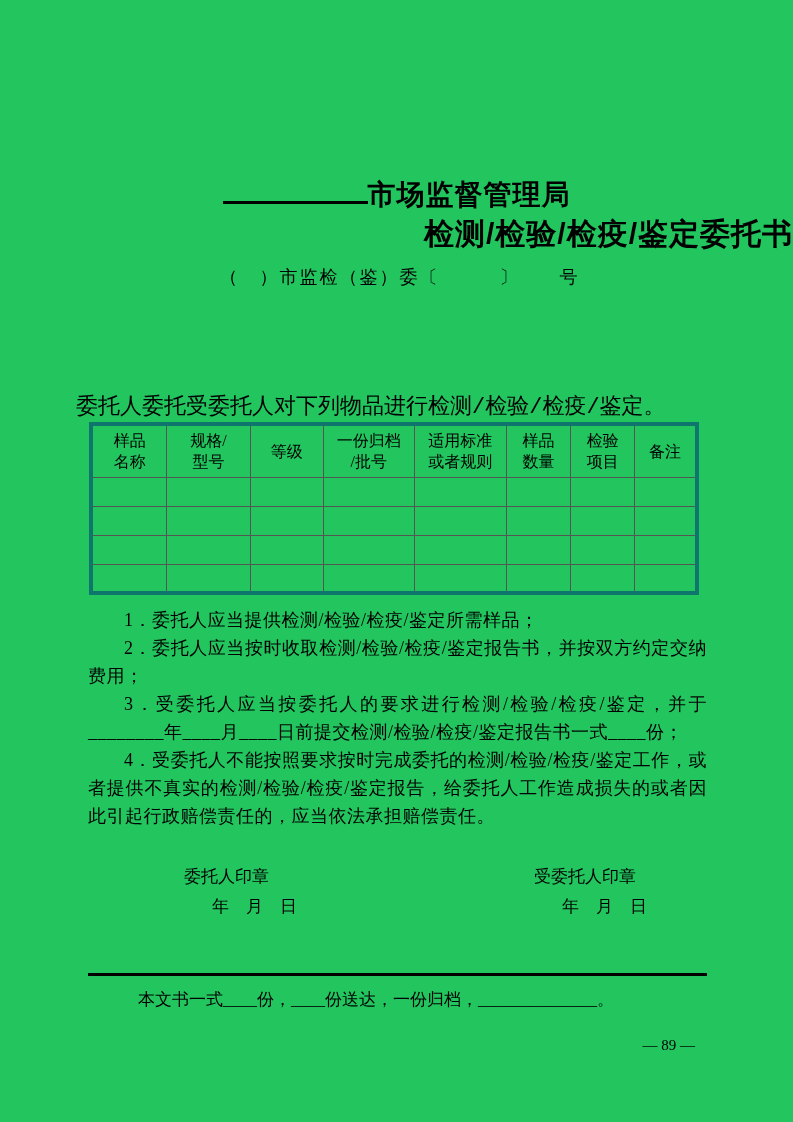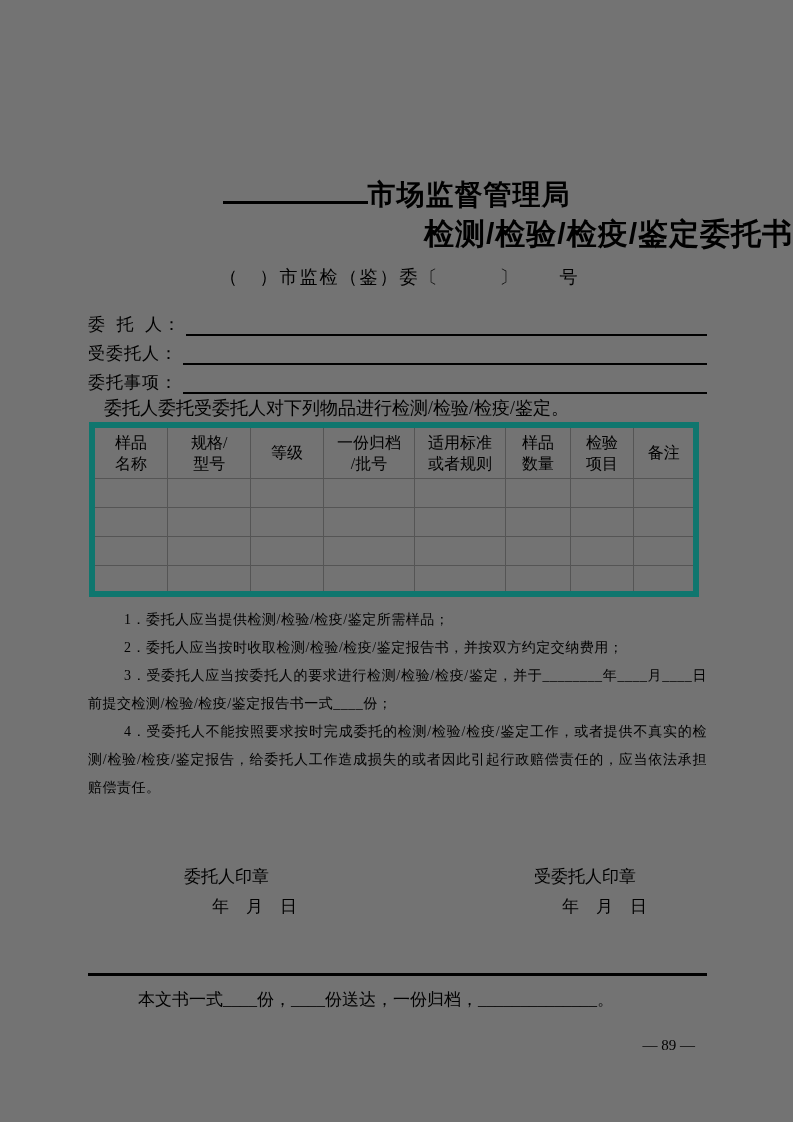--- a/index.html
+++ b/index.html
@@ -1,20 +1,20 @@
 <!DOCTYPE html>
 <html><head>
 <meta charset="utf-8">
 <style>
   * { margin:0; padding:0; box-sizing:border-box; }
   html,body { background:#ffffff; }
   .page {
     position:relative;
     width:793px; height:1122px;
-    background:#737373;
+    background:#22c55e;
     color:#000;
     font-family:"Liberation Serif","DejaVu Serif",serif;
     overflow:hidden;
   }
 
   
   .title-block { position:absolute; top:178px; left:0; width:100%; text-align:center; }
   .title-line1 {
     font-family:"Liberation Sans","DejaVu Sans",sans-serif;
     font-weight:bold; font-size:28px; letter-spacing:1px; line-height:32px;
@@ -33,40 +33,40 @@
     margin-top:12px; font-size:18px; letter-spacing:2px;
     line-height:26px; white-space:pre;padding-left:6px;
   }
 
   
   .fields { position:absolute; top:309px; left:88px; width:619px; }
   .field-row { display:flex; align-items:flex-end; height:29px; font-size:17px; }
   .field-label { white-space:pre; letter-spacing:1px; line-height:26px; }
   .field-line { flex:1; border-bottom:2px solid #000; margin-left:5px; margin-bottom:2px; height:22px; }
 
-  .intro { position:absolute; top:396px; left:104px; width:619px; font-size:18px; line-height:24px; white-space:nowrap; }
+  .intro { position:absolute; top:396px; left:76px; width:619px; font-size:22px; line-height:24px; white-space:nowrap;font-family:Liberation Mono, monospace; }
 
   
   .sample-table {
     position:absolute; top:422px; left:89px; width:610px;
     border-collapse:collapse; table-layout:fixed;
-    border:6px solid #0f766e;
+    border:4px solid #0f766e;
   }
   .sample-table th {
     border:1px solid #555;
     font-weight:normal; font-size:16px; line-height:21px;
     white-space:pre-line; text-align:center; vertical-align:middle;
     height:53px; padding:1px;
   }
   .sample-table td { border:1px solid #555; height:29px; }
 
   
   .terms { position:absolute; top:606px; left:88px; width:619px; }
   .terms p {
-    font-size:14px; line-height:28px; text-align:justify;
+    font-size:18px; line-height:28px; text-align:justify;
     text-indent:36px; letter-spacing:0.5px;
   }
 
   
   .signatures {
     position:absolute; top:862px; left:88px; width:619px;
     display:flex; justify-content:space-between;
     font-size:17px; line-height:30px;gap:41px;
   }
   .sig-left  { margin-left:96px; }
@@ -88,34 +88,20 @@
 <body>
 
 <div class="page">
 
   <div class="title-block">
     <div class="title-line1"><span class="blank-underline"></span><span>市场监督管理局</span></div>
     <div class="title-line2">检测/检验/检疫/鉴定委托书</div>
     <div class="doc-number">（　）市监检（鉴）委〔　　　〕　　号</div>
   </div>
 
-  <div class="fields">
-    <div class="field-row">
-      <span class="field-label">委  托  人：</span>
-      <span class="field-line"></span>
-    </div>
-    <div class="field-row">
-      <span class="field-label">受委托人：</span>
-      <span class="field-line"></span>
-    </div>
-    <div class="field-row">
-      <span class="field-label">委托事项：</span>
-      <span class="field-line"></span>
-    </div>
-  </div>
 
   <div class="intro">委托人委托受委托人对下列物品进行检测/检验/检疫/鉴定。</div>
 
   <table class="sample-table">
     <colgroup>
       <col style="width:12.5%">
         <col style="width:13.8%">
         <col style="width:12.0%">
       <col style="width:15.1%">
         <col style="width:15.1%">

